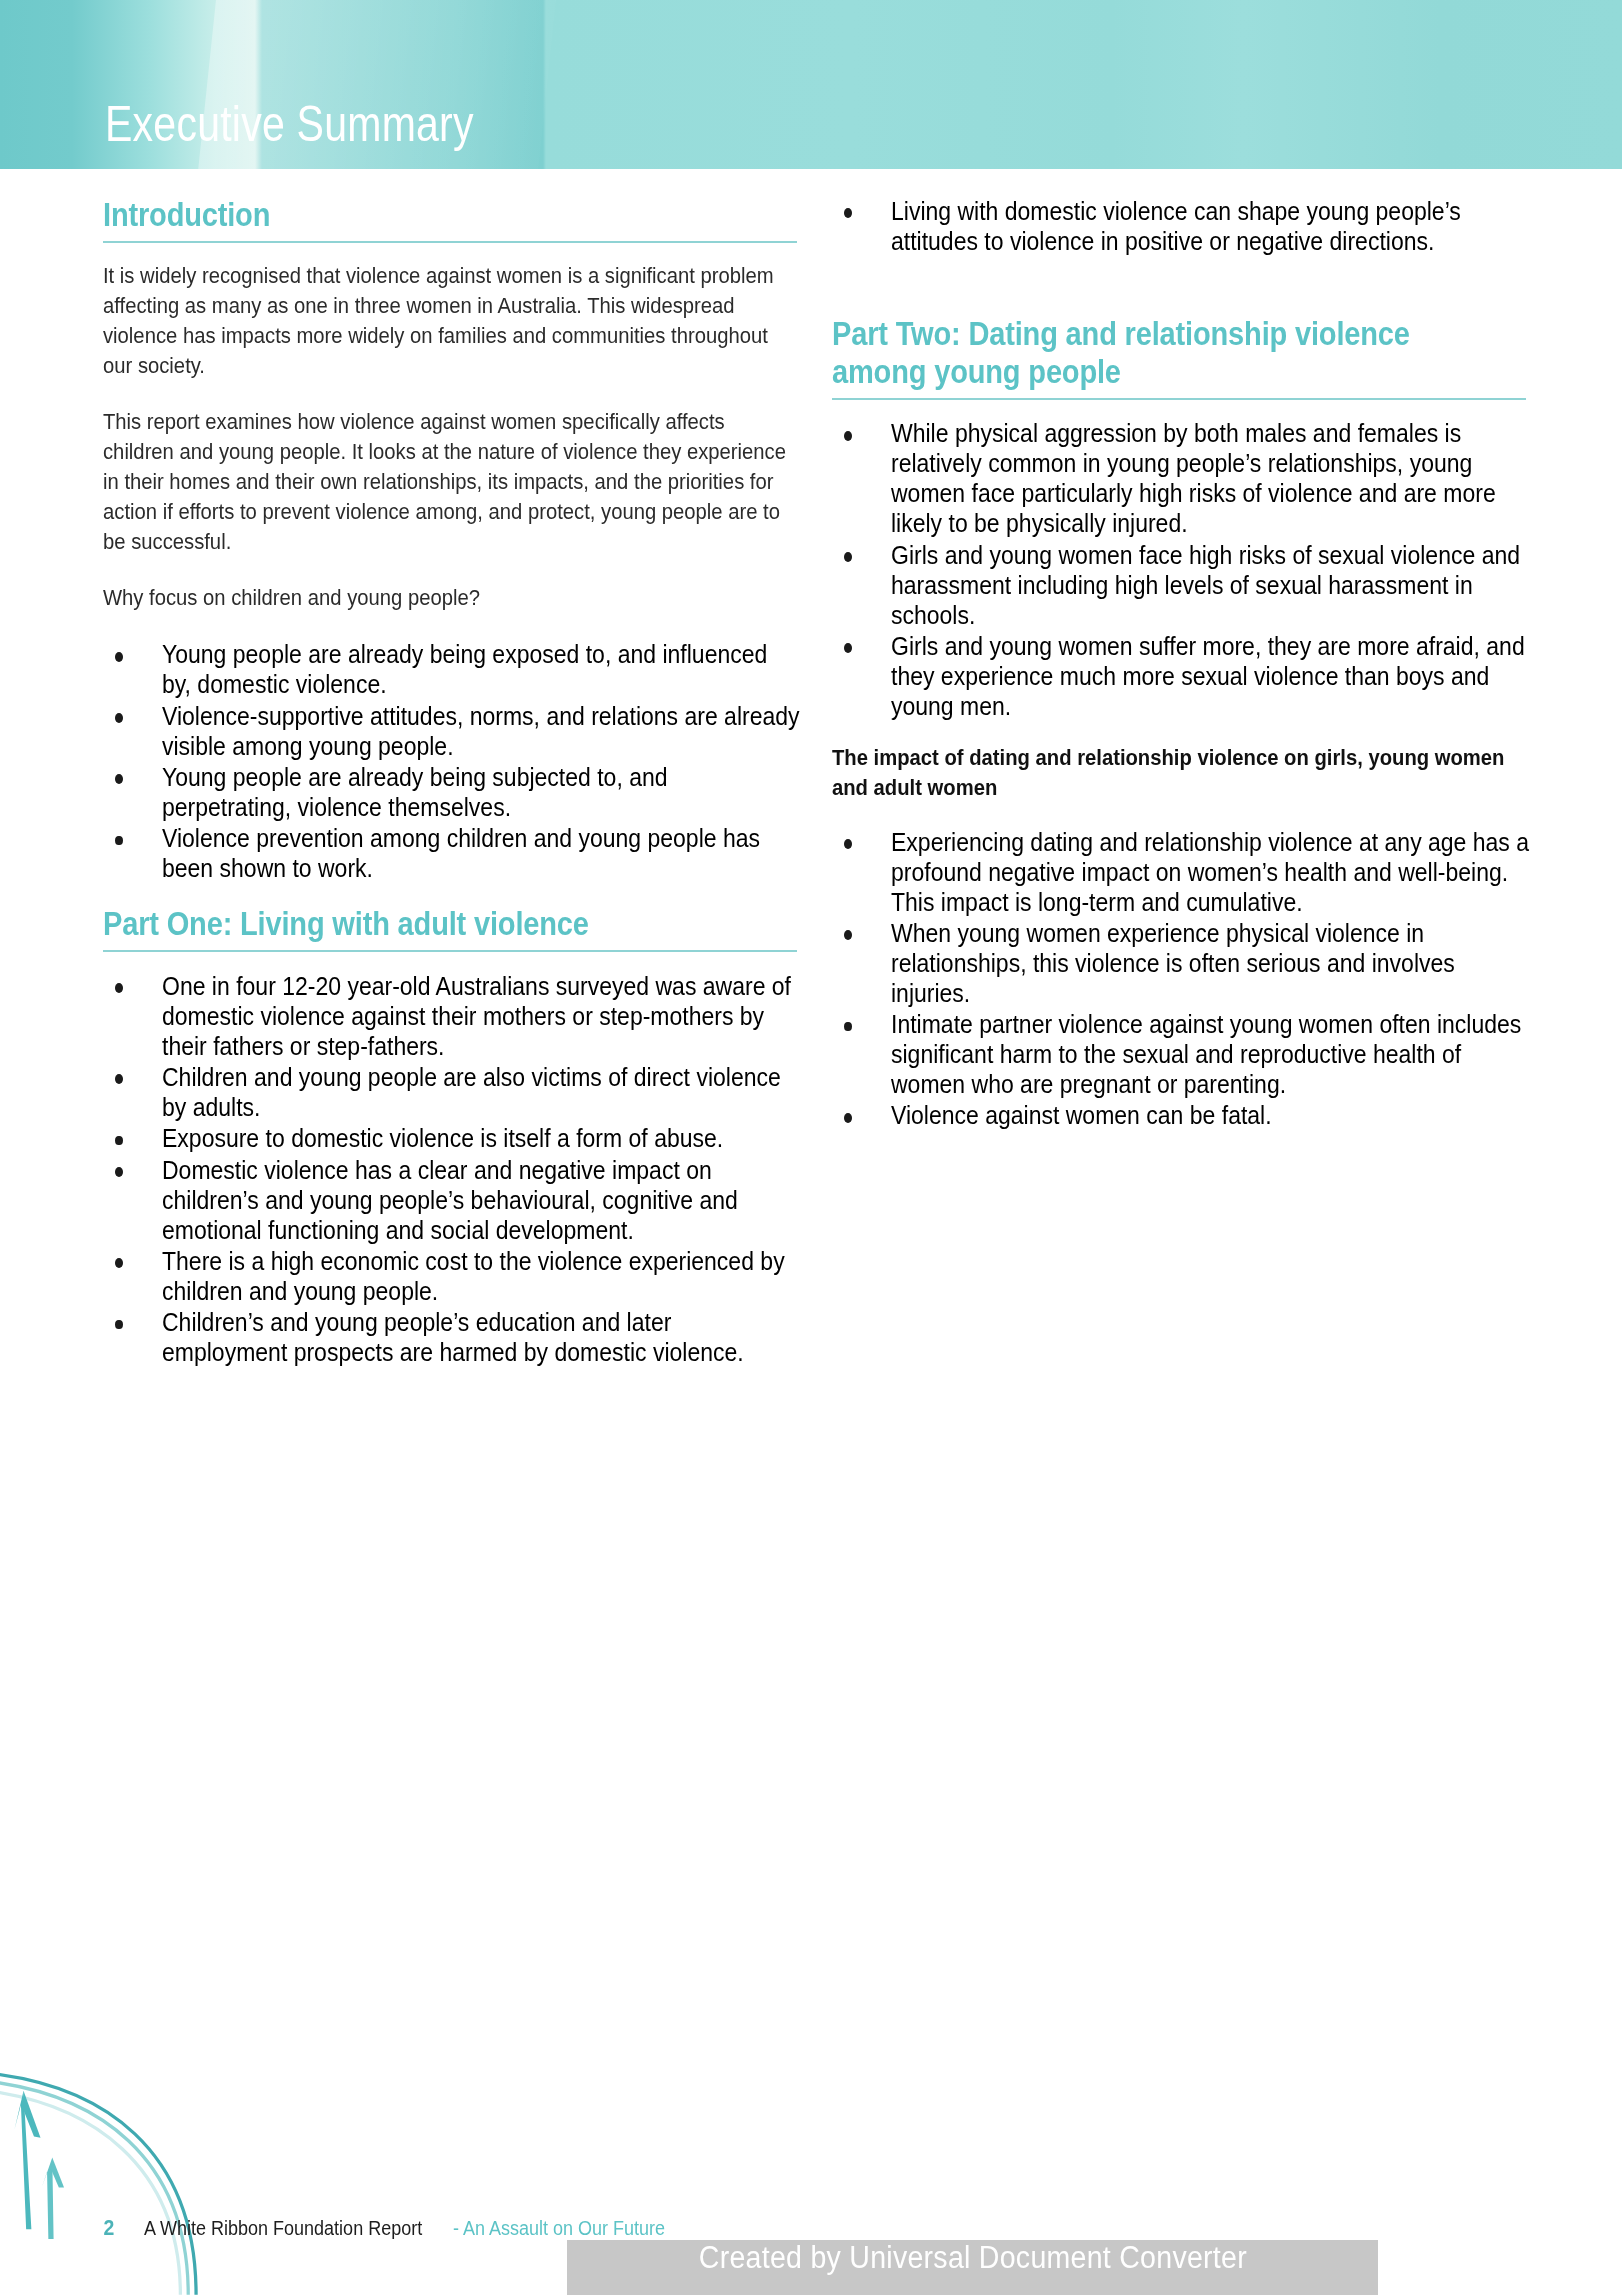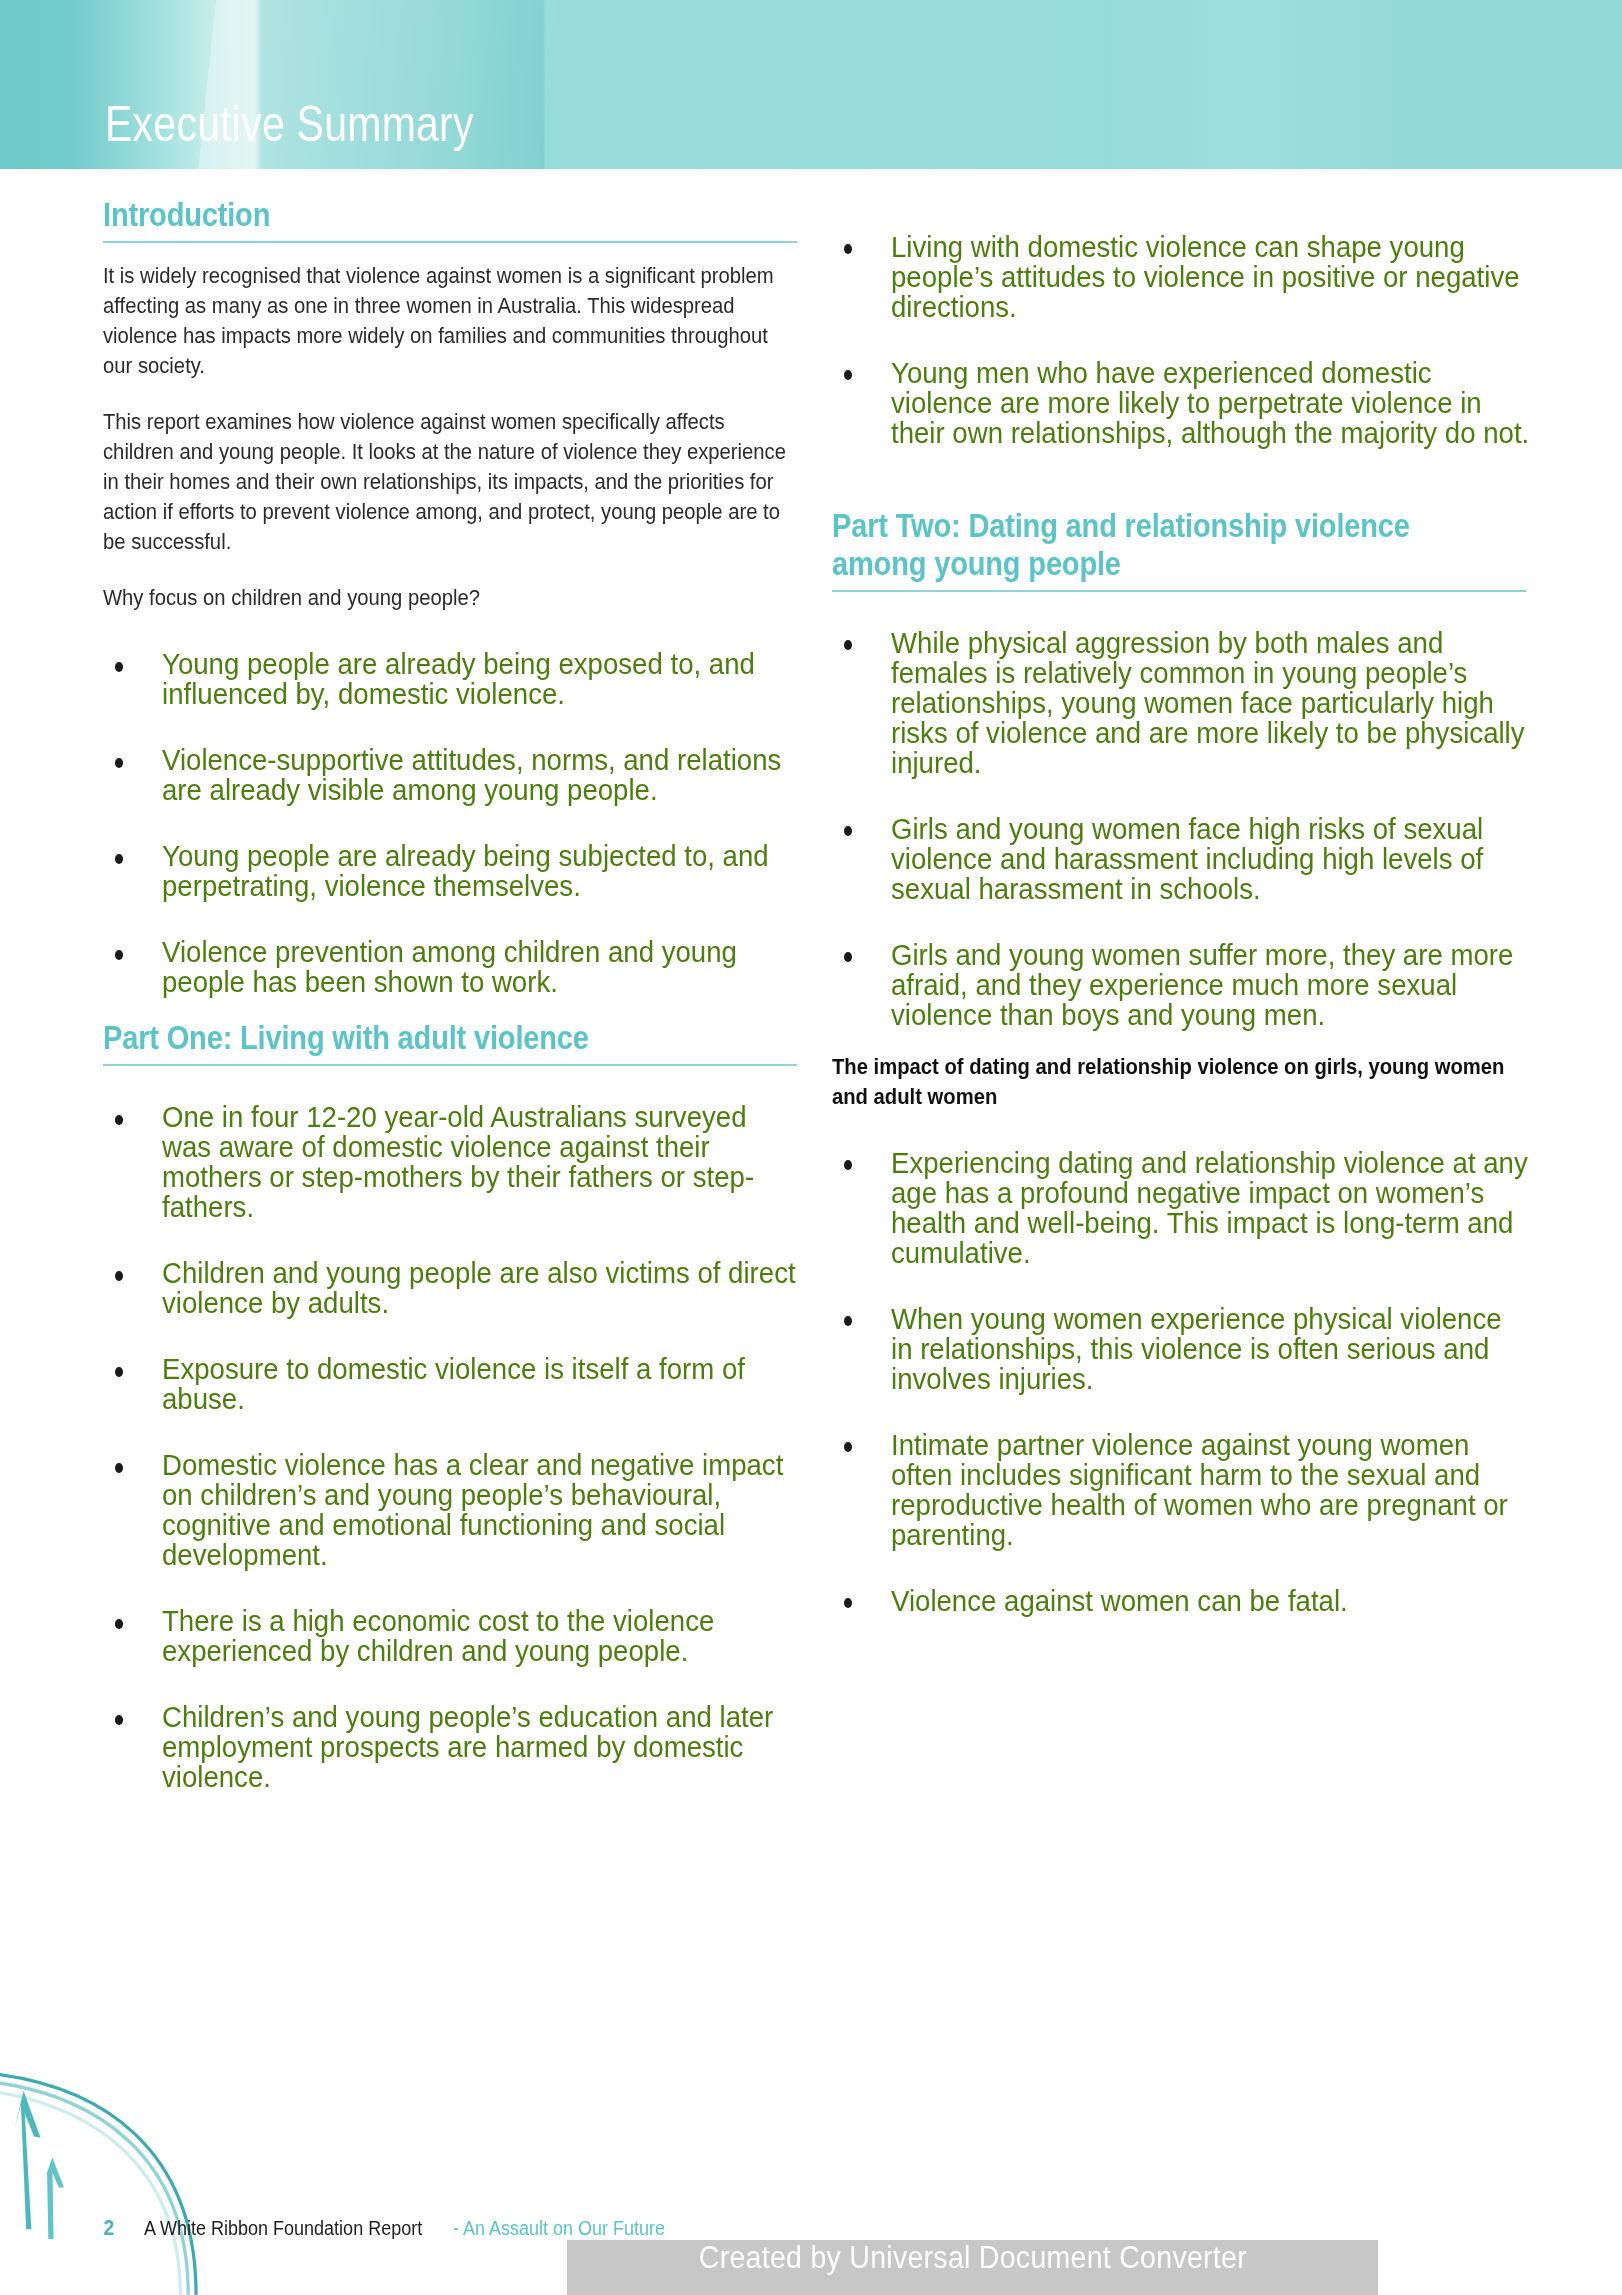--- a/index.html
+++ b/index.html
@@ -105,27 +105,26 @@
   }
   p.body-text:last-child { margin-bottom: 0; }
 
   ul.bullets {
     list-style: none;
     margin: 0 0 22px 0;
     padding: 0;
   }
   ul.bullets li {
     position: relative;
-    font-size: 30px;
+    font-size: 25px;
     line-height: 30px;
-    color: #4d7c0f;
+    color: #000000;
     font-weight: 300;
     padding-left: 59px;
     margin-bottom: 1.3px;
-    margin-top: 36px;
   }
   ul.bullets li .li-text {
     display: block;
     transform: scaleX(0.92);
     transform-origin: left top;
     width: 694px;
   }
   ul.bullets li::before {
     content: "";
     position: absolute;
@@ -268,23 +267,20 @@
     </ul>
 
   </div>
 
   <div class="col col-right">
 
     <ul class="bullets">
       <li>
           <span class="li-text">Living with domestic violence can shape young people’s attitudes to violence in positive or negative directions.</span>
         </li>
-      <li>
-          <span class="li-text">Young men who have experienced domestic violence are more likely to perpetrate violence in their own relationships, although the majority do not.</span>
-        </li>
     </ul>
 
     <div class="spacer-md"></div>
 
     <h2 class="section-heading">Part Two: Dating and relationship violence among young people</h2>
     <div class="rule"></div>
 
     <ul class="bullets">
       <li>
           <span class="li-text">While physical aggression by both males and females is relatively common in young people’s relationships, young women face particularly high risks of violence and are more likely to be physically injured.</span>

